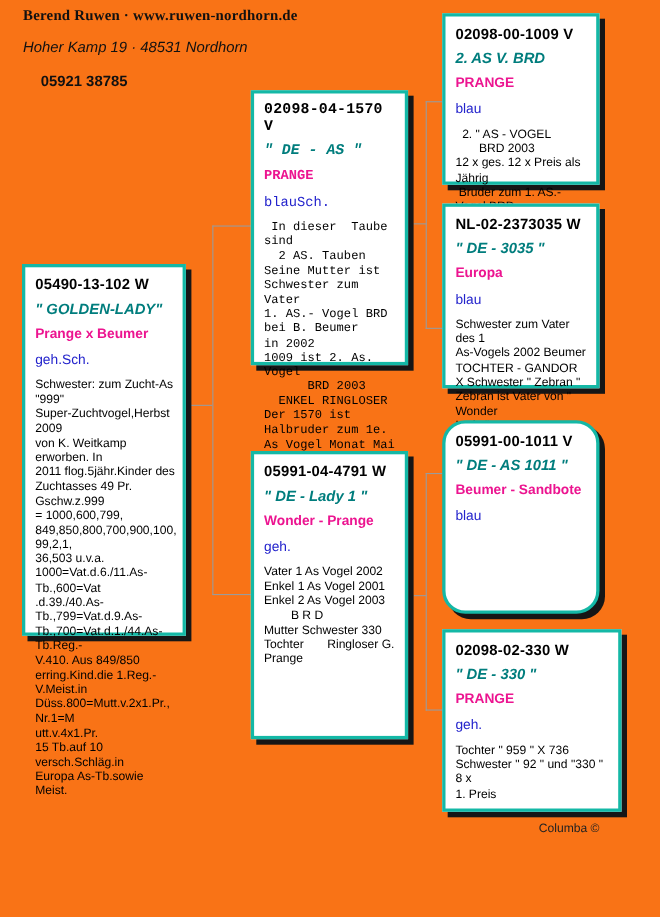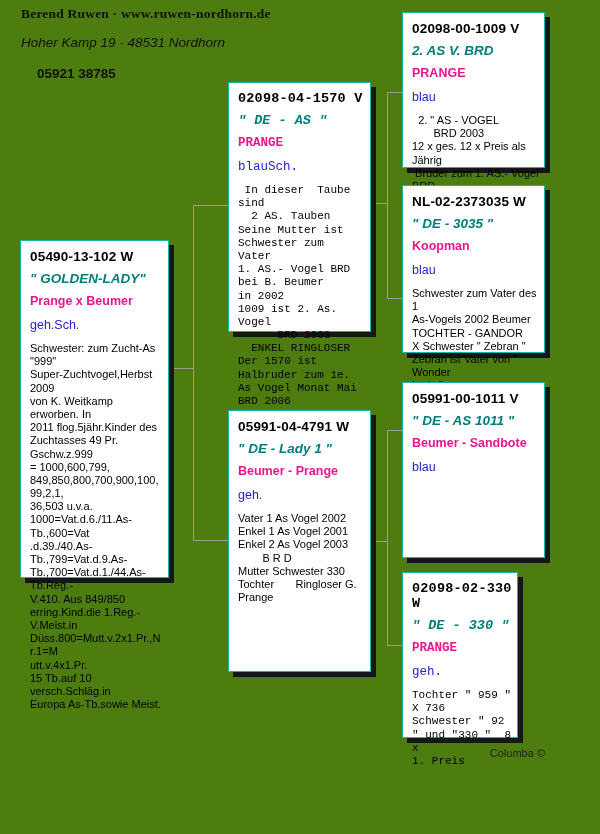--- a/index.html
+++ b/index.html
@@ -1,40 +1,40 @@
 <!DOCTYPE html>
 <html><head>
 <meta charset="utf-8">
 <style>
   html,body{margin:0;padding:0;}
   body{width:600px;height:834px;background:#f4f4f2;font-family:"Liberation Sans",sans-serif;}
-  #canvas{position:relative;width:600px;height:834px;background:#4d7c0f;overflow:hidden;}
+  #canvas{position:relative;width:600px;height:834px;background:#f97316;overflow:hidden;}
 
   
   #hdr{position:absolute;left:21px;top:6px;color:#111;}
   .hdr-owner{font-family:"Liberation Serif",serif;font-weight:bold;font-size:13.5px;letter-spacing:.2px;margin:0 0 13px 0;}
   .hdr-address{font-style:italic;font-size:13.5px;margin:0 0 9px 0;}
   .hdr-phone{font-weight:bold;font-size:13.5px;margin:16px;}
 
   
-  .pbox{position:absolute;background:#ffffff;border:1px solid #14b8a6;box-shadow:5px 5px 0 #161616;
+  .pbox{position:absolute;background:#ffffff;border:3px solid #14b8a6;box-shadow:5px 5px 0 #161616;
         box-sizing:border-box;padding:5px 5px 5px 9px;}
   .ring{font-size:13.5px;font-weight:bold;color:#000;margin:3px 0 7px 0;letter-spacing:.2px;}
   .bname{font-size:13.5px;font-weight:bold;font-style:italic;color:#007d7d;margin:0 0 8px 0;}
   .strain{font-size:12.5px;font-weight:bold;color:#ec1490;margin:0 0 10px 0;}
   .bcolor{font-size:12.5px;color:#2323cc;margin:0 0 10px 0;}
   .bbody{font-size:11px;line-height:1.2;color:#000;white-space:pre-wrap;word-break:break-word;}
 
   #box-left{left:20px;top:240px;width:149px;height:338px;}
   #box-mid-top{left:228px;top:82px;width:143px;height:250px;font-family:Liberation Mono, monospace;}
   #box-mid-bottom{left:228px;top:410px;width:143px;height:262px;}
   #box-r1{left:402px;top:12px;width:143px;height:156px;}
   #box-r2{left:402px;top:185px;width:143px;height:168px;}
-  #box-r3{left:402px;top:382px;width:143px;height:176px;}
-  #box-r4{left:402px;top:572px;width:116px;height:166px;font-family:Liberation Mono, monospace;}
+  #box-r3{left:402px;top:382px;width:143px;height:176px;border-radius:21px;}
+  #box-r4{left:402px;top:572px;width:163px;height:166px;}
 
   
   .hline,.vline{position:absolute;background:#9b9b9b;}
   .hline{height:1px;}
   .vline{width:1px;}
   #c-h1{left:163px;top:368px;width:30px;}
   #c-v1{left:193px;top:205px;height:336px;}
   #c-h2{left:193px;top:205px;width:35px;}
   #c-h3{left:193px;top:540px;width:35px;}
   #c-h4{left:376px;top:203px;width:12px;}
@@ -111,21 +111,21 @@
       BRD 2003
   ENKEL RINGLOSER
 Der 1570 ist Halbruder zum 1e.
 As Vogel Monat Mai BRD 2006
 Prange</div>
   </div>
 
   <div class="pbox" id="box-mid-bottom">
     <div class="ring">05991-04-4791 W</div>
     <div class="bname">" DE - Lady  1 "</div>
-    <div class="strain">Beumer - Prange</div>
+    <div class="strain">Wonder - Prange</div>
     <div class="bcolor">geh.</div>
     <div class="bbody">Vater 1 As Vogel 2002
 Enkel 1 As Vogel 2001
 Enkel 2 As Vogel 2003
         B R D
 Mutter Schwester 330
 Tochter       Ringloser G.  Prange</div>
   </div>
 
   <div class="pbox" id="box-r1">
@@ -138,21 +138,21 @@
 12 x ges. 12 x Preis als
 Jährig
  Bruder zum 1. AS.- Vogel BRD
 2001
 Er ist ein Sohn des Ringlosen</div>
   </div>
 
   <div class="pbox" id="box-r2">
     <div class="ring">NL-02-2373035 W</div>
     <div class="bname">" DE - 3035 "</div>
-    <div class="strain">Koopman</div>
+    <div class="strain">Europa</div>
     <div class="bcolor">blau</div>
     <div class="bbody">Schwester zum Vater des 1
 As-Vogels 2002 Beumer
 TOCHTER - GANDOR
 X Schwester " Zebran "
 Zebran ist Vater von " Wonder
 Lady "</div>
   </div>
 
   <div class="pbox" id="box-r3">

